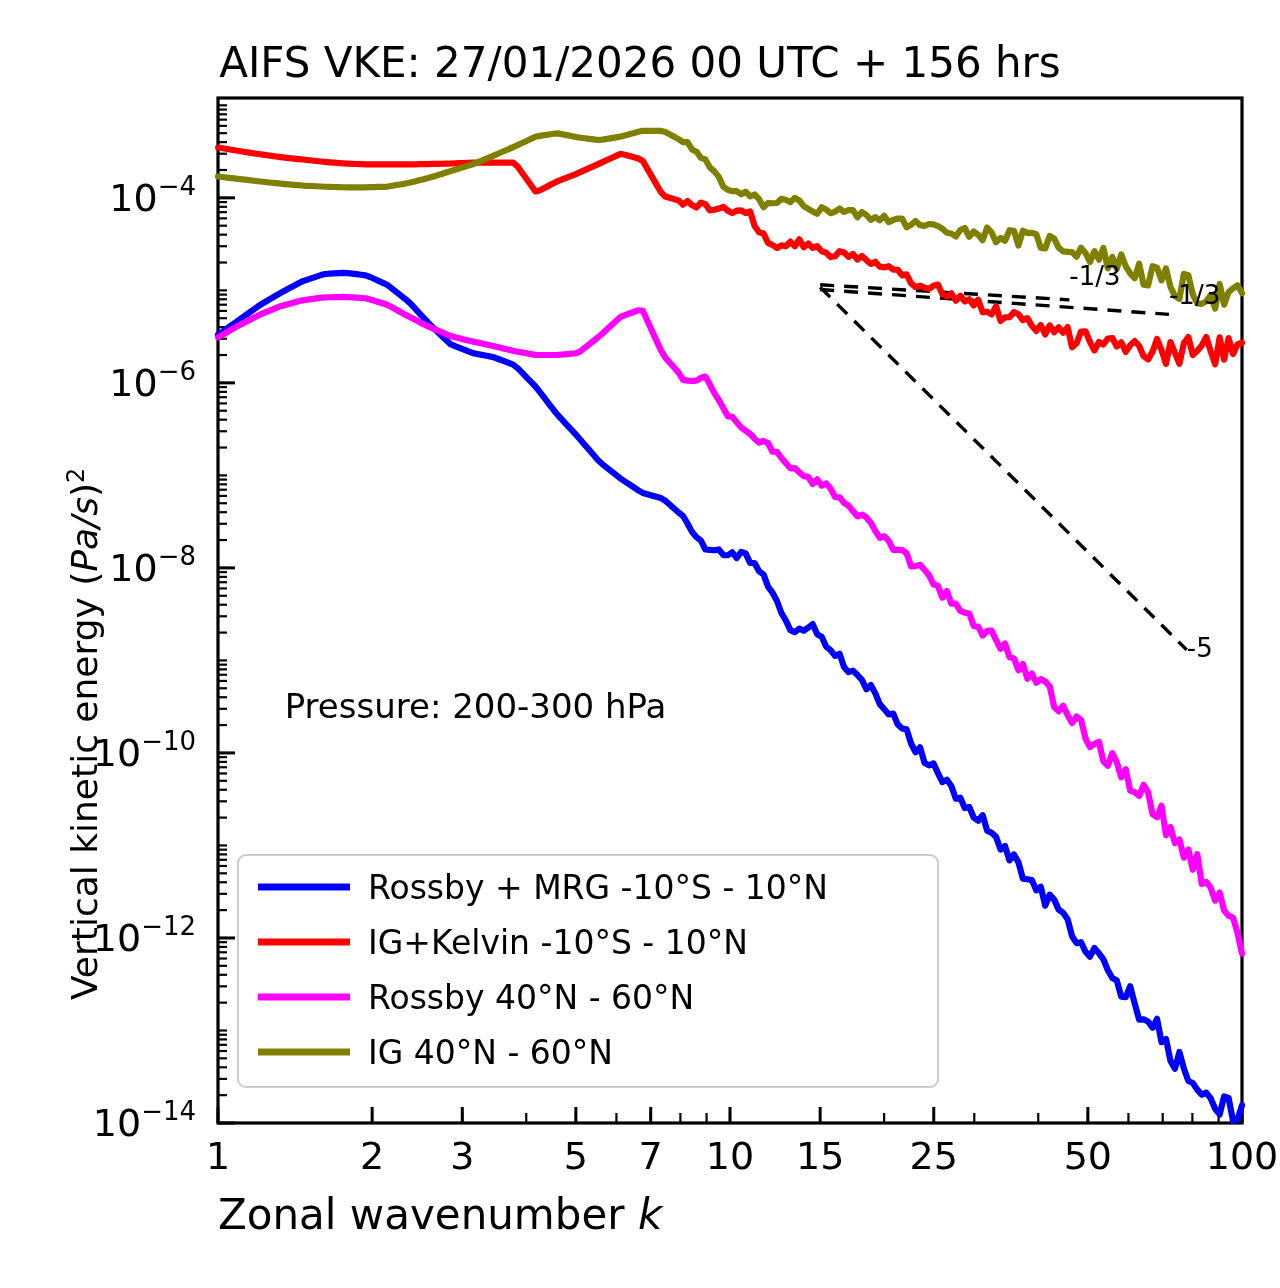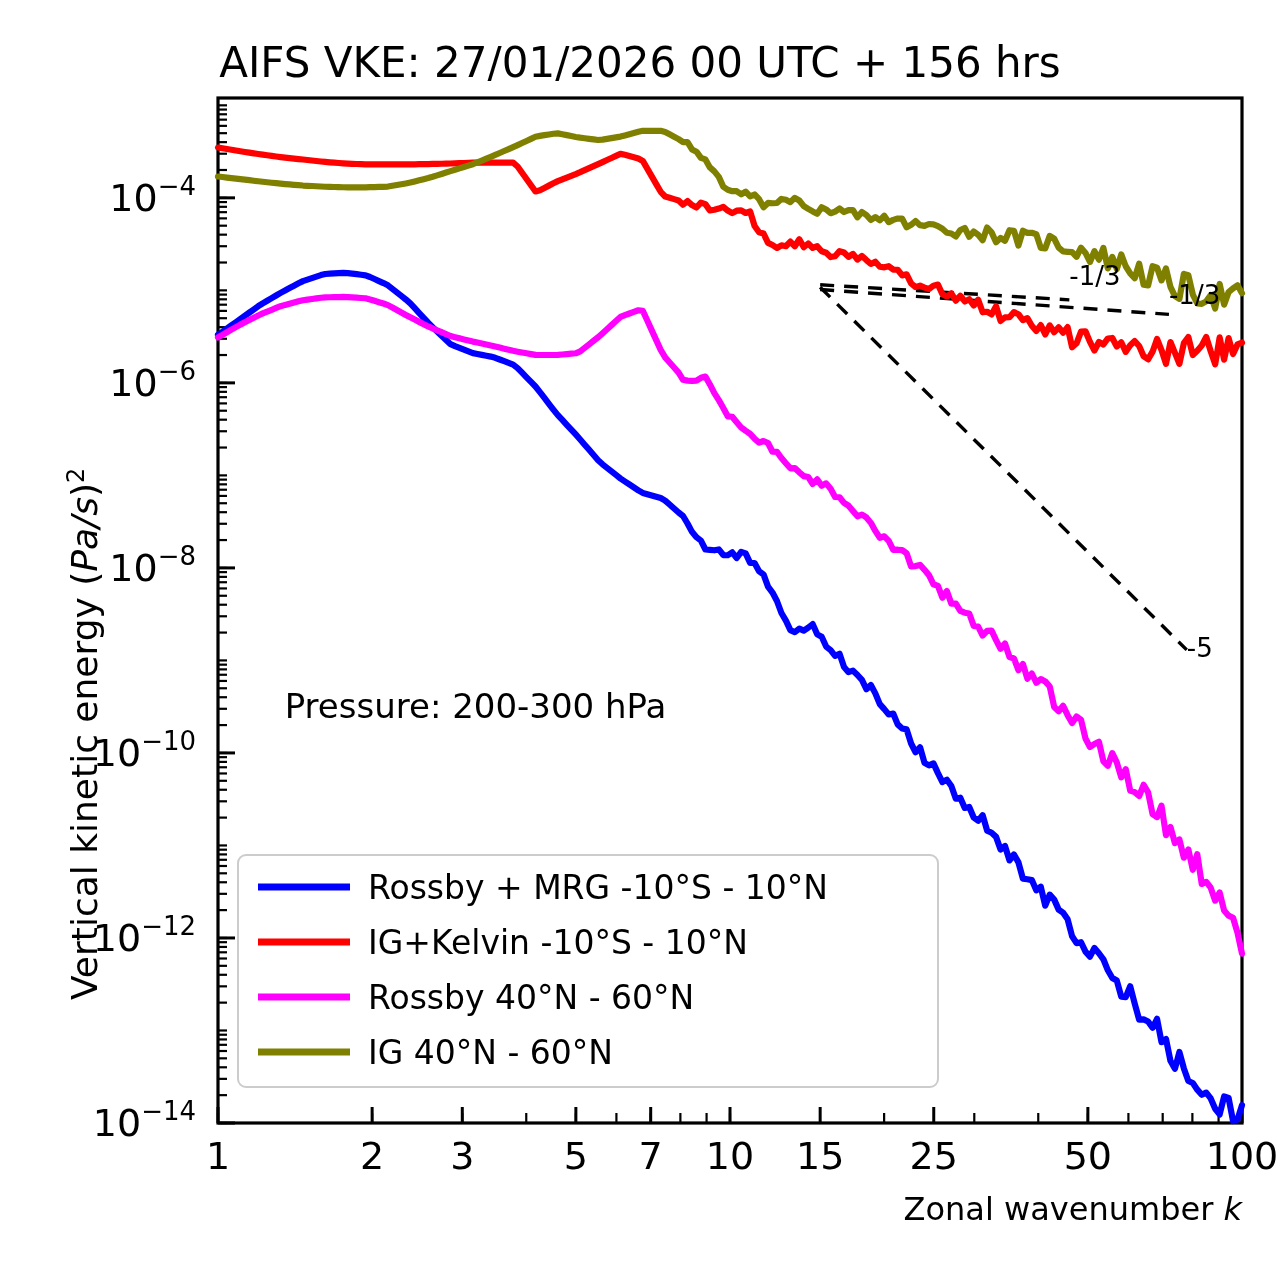--- a/index.html
+++ b/index.html
@@ -10,22 +10,22 @@
     position:absolute;left:0;top:38px;width:1280px;text-align:center;
     font-size:42px;color:#000;letter-spacing:0px;white-space:nowrap;
   }
   #ylabel{
     position:absolute;transform:rotate(-90deg);transform-origin:0 0;
     left:62px;top:1000px;font-size:36px;color:#000;white-space:nowrap;
   }
   #ylabel .it{font-style:italic;}
   #ylabel .sup{font-size:24px;vertical-align:super;}
   #xlabel{
-    position:absolute;left:218px;top:1190px;width:1024px;text-align:right;
-    font-size:32px;color:#000;white-space:nowrap;
+    position:absolute;left:218px;top:1190px;width:1024px;text-align:left;
+    font-size:42px;color:#000;white-space:nowrap;
   }
   #xlabel .it{font-style:italic;}
   svg{position:absolute;left:0;top:0;}
   .tick-text{font-family:"DejaVu Sans","Liberation Sans",sans-serif;fill:#000;}
   .annot{font-family:"DejaVu Sans","Liberation Sans",sans-serif;fill:#000;font-size:26px;}
   .legend-label{font-family:"DejaVu Sans","Liberation Sans",sans-serif;fill:#000;font-size:33px;}
   .press-label{font-family:"DejaVu Sans","Liberation Sans",sans-serif;fill:#000;font-size:34px;}
 </style>
 </head>
 <body>

